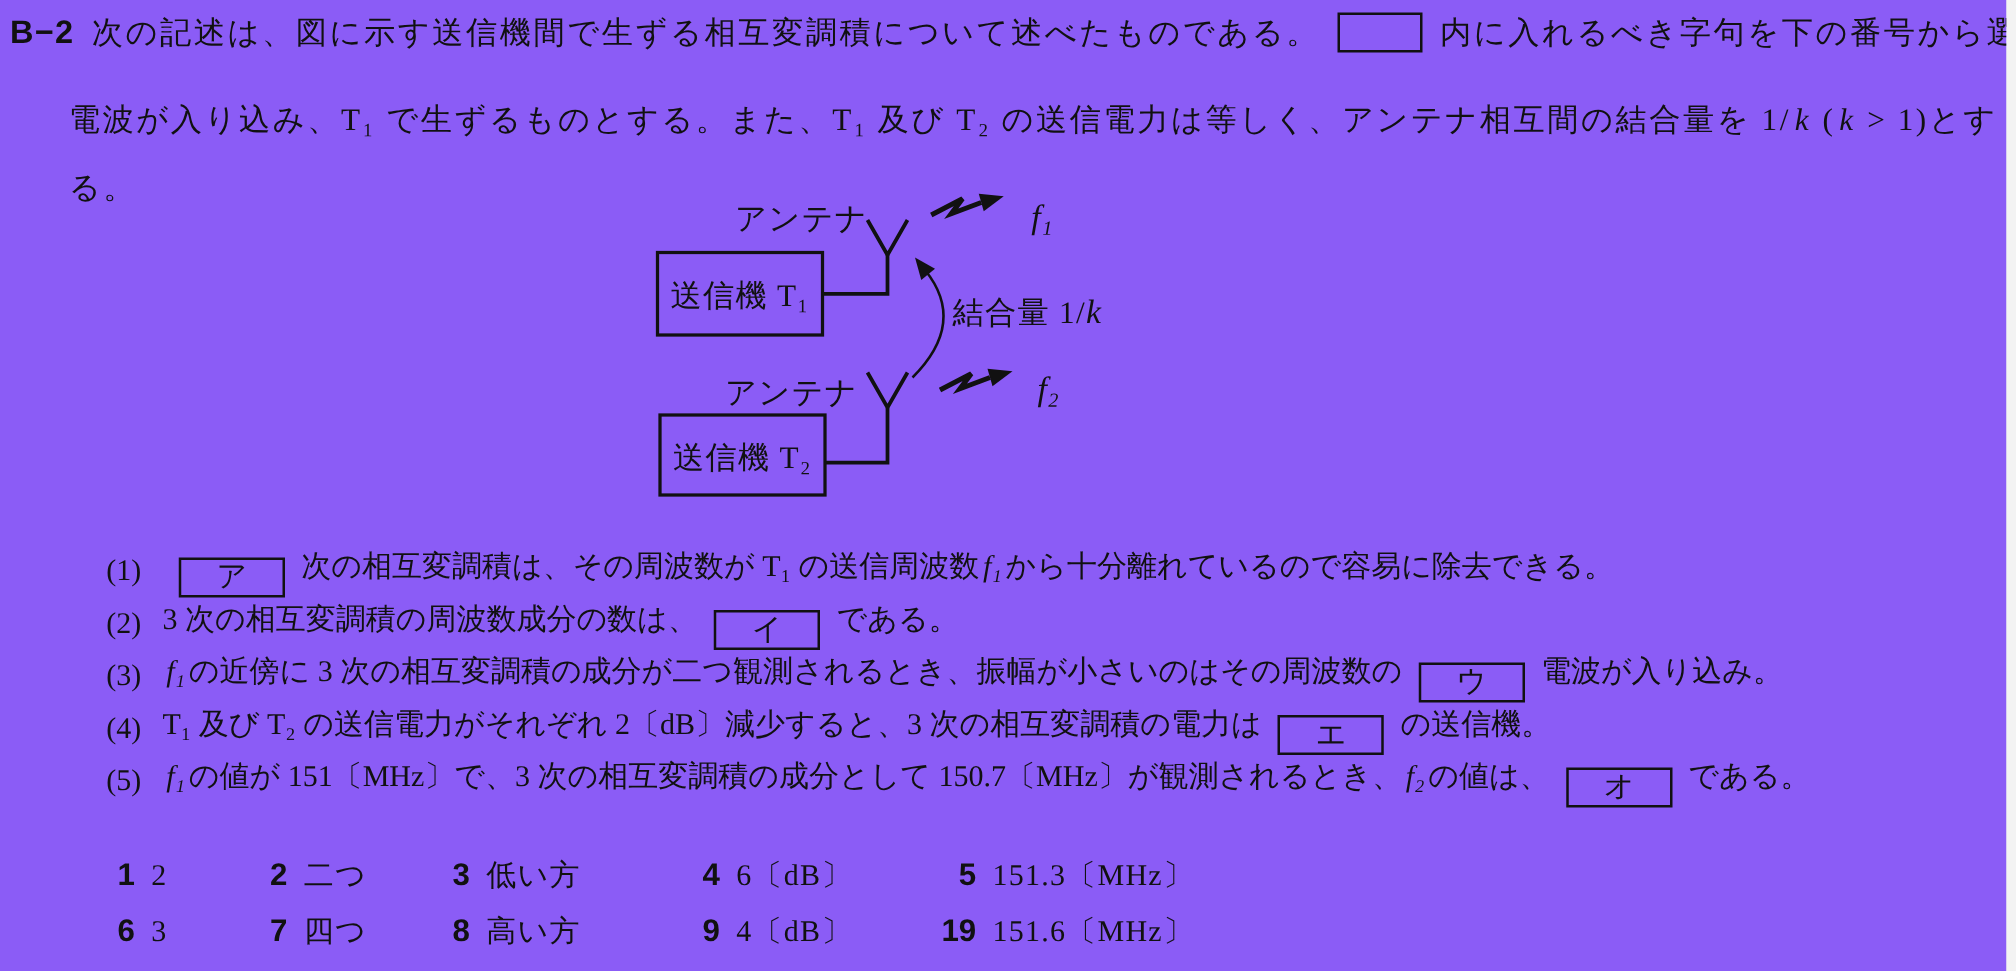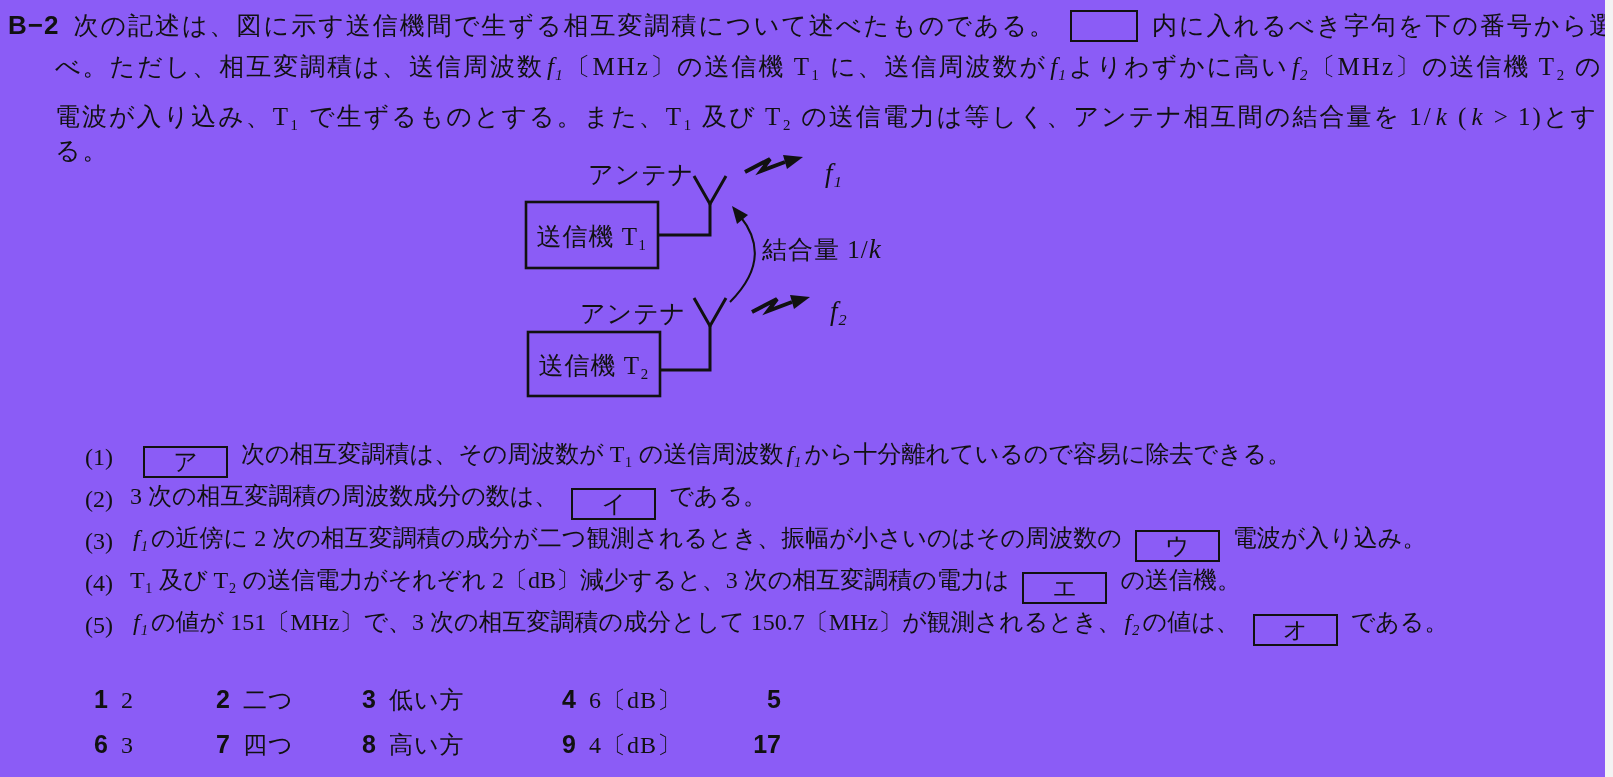--- a/index.html
+++ b/index.html
@@ -7,21 +7,21 @@
     position:relative;
     width:1605px;height:777px;
     background:#8b5cf6;
     color:#111111;
     font-family:"Liberation Serif","DejaVu Serif",serif;
     overflow:hidden;
   }
   .line{position:absolute;white-space:nowrap;font-size:25px;letter-spacing:2px;line-height:34px;}
   #intro-l1{left:8px;top:8px;}
   #intro-l2{left:55px;top:50px;}
-  #intro-l3{left:55px;top:100px;}
+  #intro-l3{left:55px;top:80px;}
   #intro-l4{left:55px;top:134px;}
   .qid{
     font-family:"Liberation Sans","DejaVu Sans",sans-serif;
     font-weight:600;font-size:26px;letter-spacing:1px;margin-right:14px;
   }
   .var{font-style:italic;padding:0 3px;letter-spacing:0;}
   .blank-box{
     display:inline-block;box-sizing:border-box;
     border:2px solid #111;height:32px;line-height:28px;
     text-align:center;vertical-align:-8px;letter-spacing:0;
@@ -60,21 +60,20 @@
   .opt-label{letter-spacing:1px;}
 </style>
 </head>
 <body>
 
 <div id="page">
 
   <div class="line" id="intro-l1">
     <span class="qid">B−2</span><span><span>次の記述は、図に示す送信機間で生ずる相互変調積について述べたものである。</span><span class="blank-box empty"></span><span>内に入れるべき字句を下の番号から選</span></span>
   </div>
-  <div class="line" id="intro-l2"><span>べ。ただし、相互変調積は、送信周波数</span><span class="var">f₁</span><span>〔MHz〕の送信機 T₁ に、送信周波数が</span><span class="var">f₁</span><span>よりわずかに高い</span><span class="var">f₂</span><span>〔MHz〕の送信機 T₂ の</span></div>
   <div class="line" id="intro-l3"><span>電波が入り込み、T₁ で生ずるものとする。また、T₁ 及び T₂ の送信電力は等しく、アンテナ相互間の結合量を 1/</span><span class="var">k</span><span> (</span><span class="var">k</span><span> &gt; 1)とす</span></div>
   <div class="line" id="intro-l4"><span>る。</span></div>
 
   <div id="diagram">
     <svg viewBox="0 0 420 262" width="420" height="262">
 
       <rect x="48" y="56" width="132" height="66" class="boxline"></rect>
       <text x="114" y="99" text-anchor="middle" class="dlabel">送信機 T₁</text>
 
       <g>
@@ -119,21 +118,21 @@
       <span class="item-text"><span></span><span class="blank-box lettered">ア</span><span><span>次の相互変調積は、その周波数が T₁ の送信周波数</span><span class="var">f₁</span><span>から十分離れているので容易に除去できる。</span></span></span>
     </div>
 
     <div class="item">
       <span class="item-num">(2)</span>
       <span class="item-text"><span><span>3 次の相互変調積の周波数成分の数は、</span></span><span class="blank-box lettered">イ</span><span><span>である。</span></span></span>
     </div>
 
     <div class="item">
       <span class="item-num">(3)</span>
-      <span class="item-text"><span><span class="var">f₁</span><span>の近傍に 2 次の相互変調積の成分が二つ観測されるとき、振幅が小さいのはその周波数の</span></span><span class="blank-box lettered">ウ</span><span><span>電波が入り込み。</span></span></span>
+      <span class="item-text"><span><span class="var">f₁</span><span>の近傍に 3 次の相互変調積の成分が二つ観測されるとき、振幅が小さいのはその周波数の</span></span><span class="blank-box lettered">ウ</span><span><span>電波が入り込み。</span></span></span>
     </div>
 
     <div class="item">
       <span class="item-num">(4)</span>
       <span class="item-text"><span><span>T₁ 及び T₂ の送信電力がそれぞれ 2〔dB〕減少すると、3 次の相互変調積の電力は</span></span><span class="blank-box lettered">エ</span><span><span>の送信機。</span></span></span>
     </div>
 
     <div class="item">
       <span class="item-num">(5)</span>
       <span class="item-text"><span><span class="var">f₁</span><span>の値が 151〔MHz〕で、3 次の相互変調積の成分として 150.7〔MHz〕が観測されるとき、</span><span class="var">f₂</span><span>の値は、</span></span><span class="blank-box lettered">オ</span><span><span>である。</span></span></span>
@@ -154,38 +153,40 @@
       <div class="opt-cell">
           <span class="opt-num">3</span>
           <span class="opt-label">低い方</span>
         </div>
       <div class="opt-cell">
           <span class="opt-num">4</span>
           <span class="opt-label">6〔dB〕</span>
         </div>
       <div class="opt-cell">
           <span class="opt-num">5</span>
+          <span class="opt-label">151.3〔MHz〕</span>
         </div>
     </div>
     <div class="opt-row">
       <div class="opt-cell">
           <span class="opt-num">6</span>
           <span class="opt-label">3</span>
         </div>
       <div class="opt-cell">
           <span class="opt-num">7</span>
           <span class="opt-label">四つ</span>
         </div>
       <div class="opt-cell">
           <span class="opt-num">8</span>
           <span class="opt-label">高い方</span>
         </div>
       <div class="opt-cell">
           <span class="opt-num">9</span>
           <span class="opt-label">4〔dB〕</span>
         </div>
       <div class="opt-cell">
-          <span class="opt-num">17</span>
+          <span class="opt-num">19</span>
+          <span class="opt-label">151.6〔MHz〕</span>
         </div>
     </div>
   </div>
 
 </div>
 
 </body></html>

